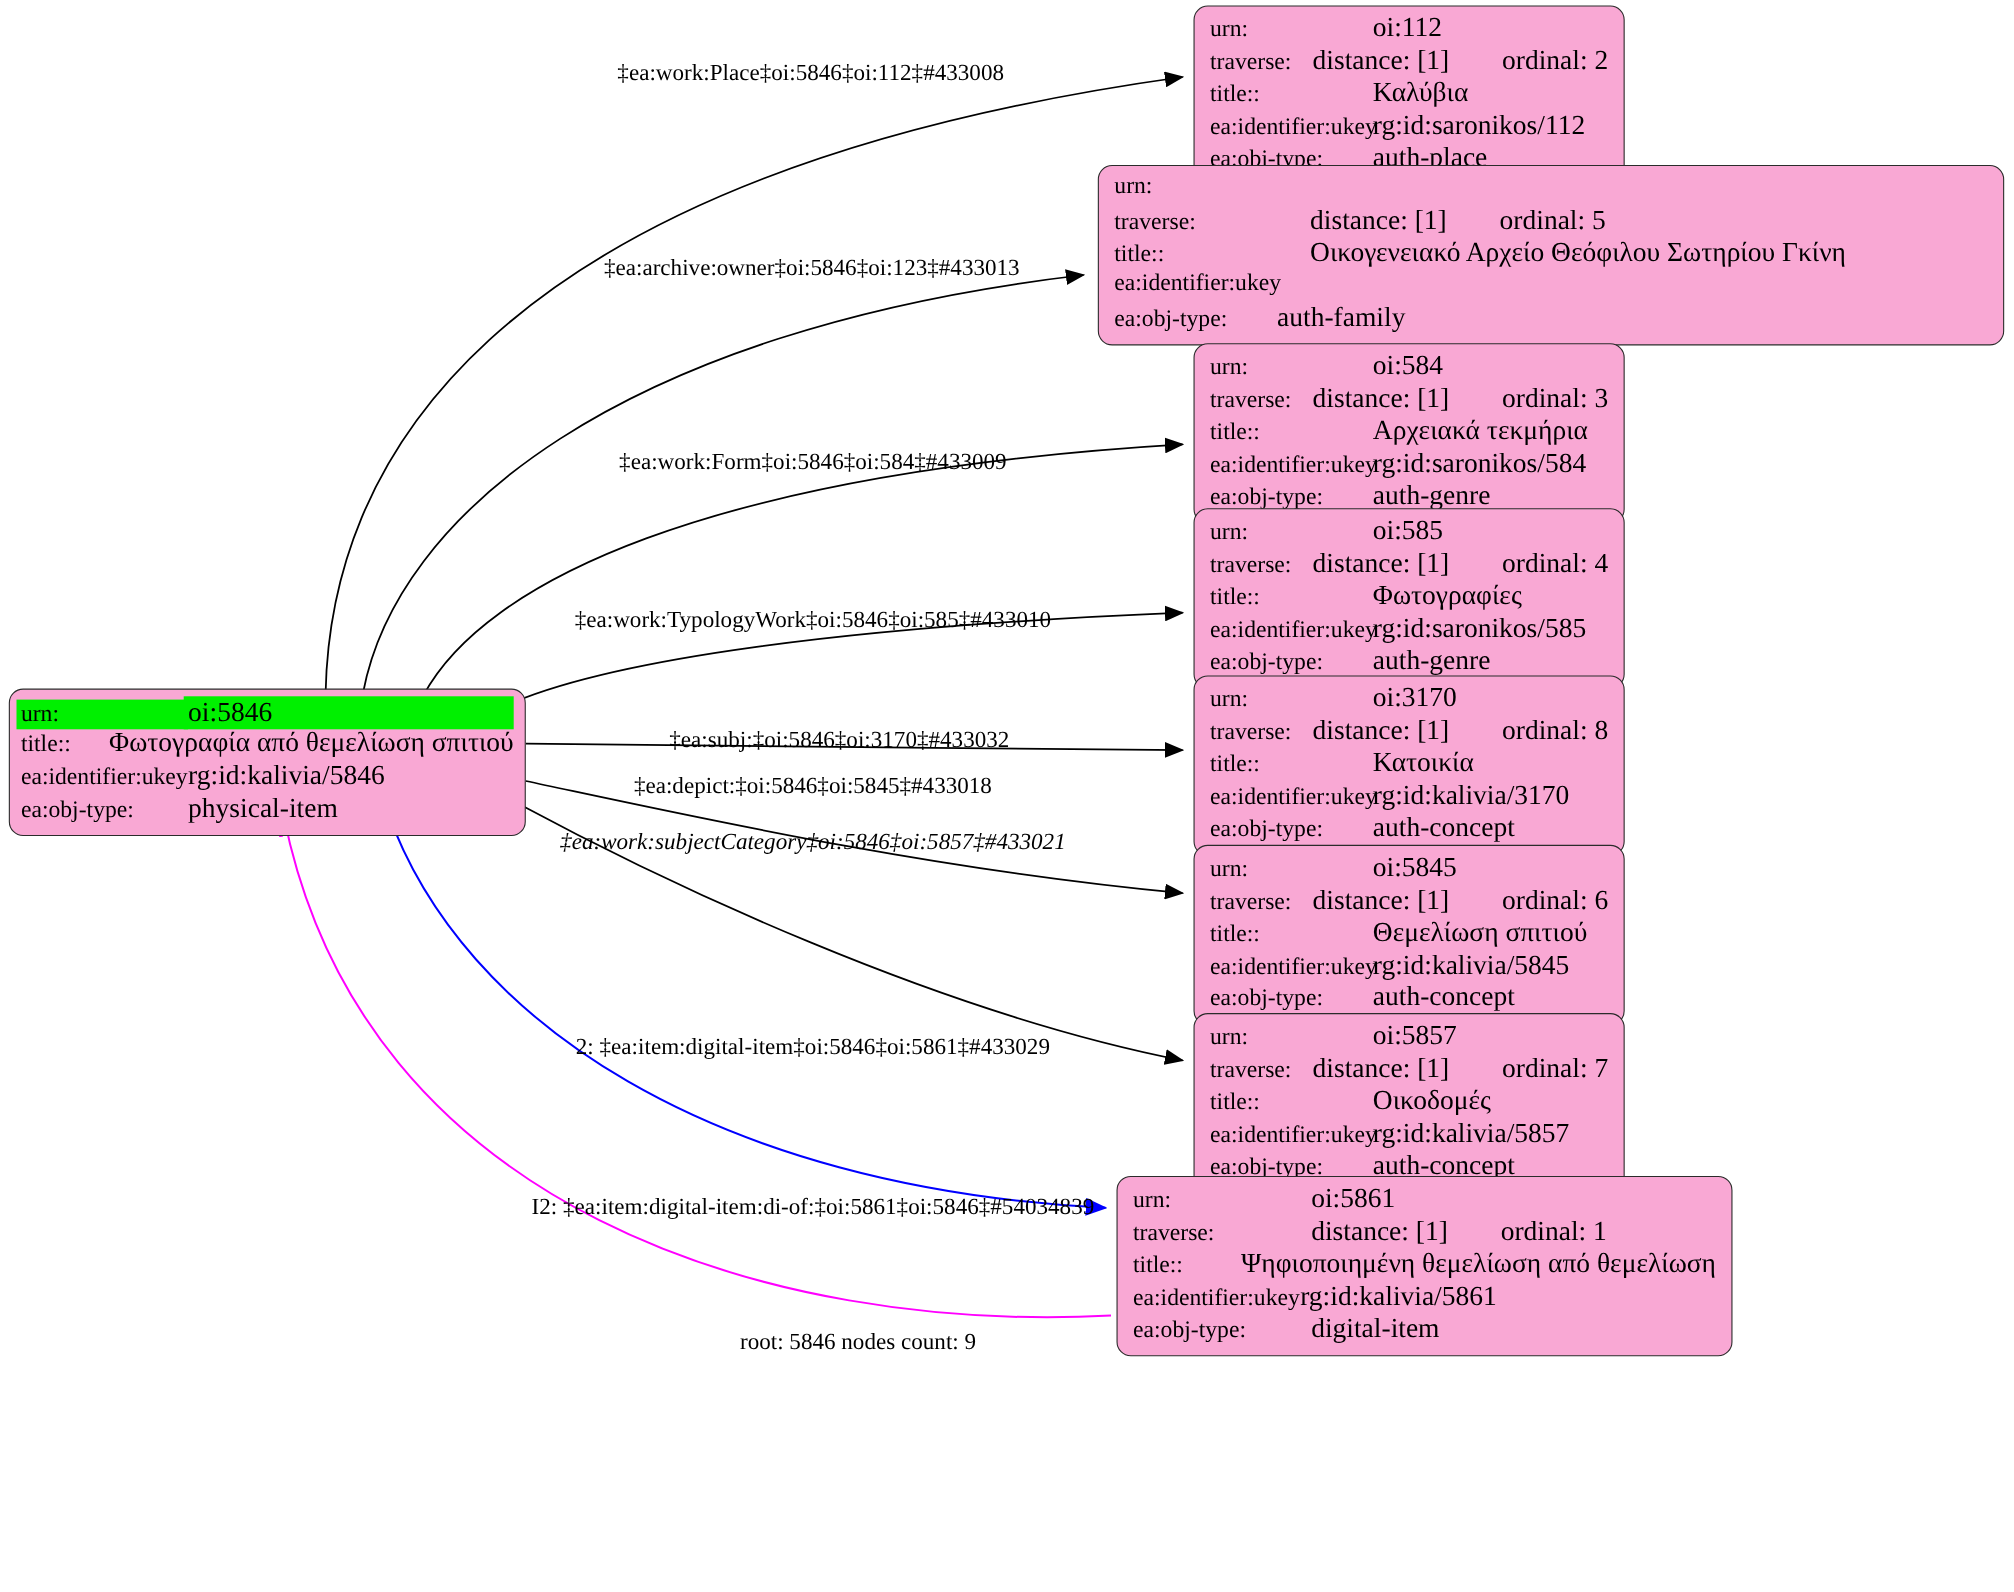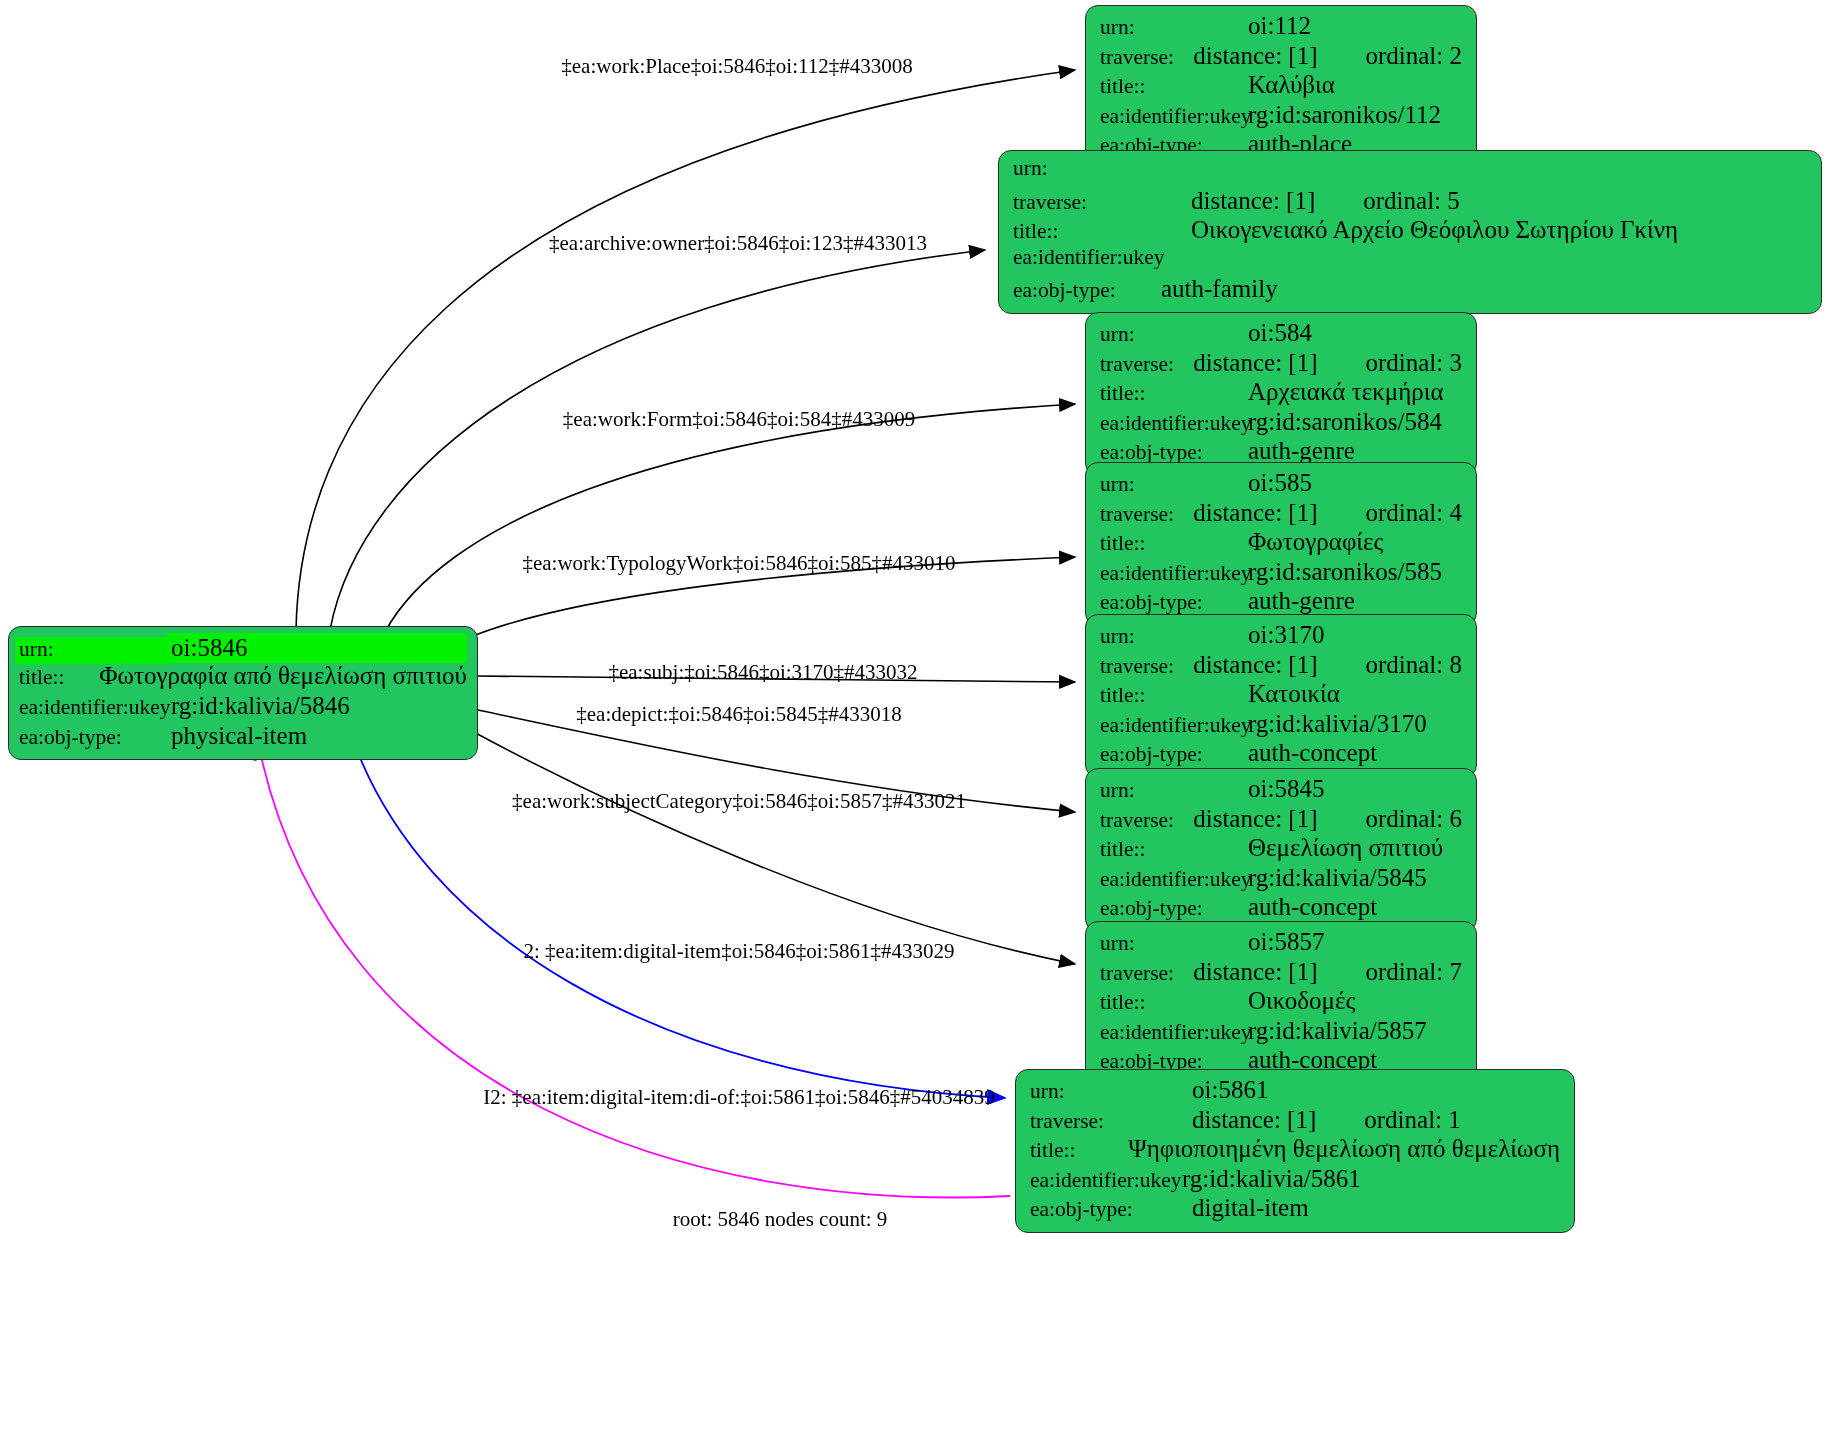--- a/index.html
+++ b/index.html
@@ -20,21 +20,21 @@
     width:1831px;
     height:1447px;
     pointer-events:none;
   }
   
   .node{
     position:absolute;
     box-sizing:border-box;
     border:1.4px solid #2b2b2b;
     border-radius:13px;
-    background:#22c55e;
+    background:#f9a8d4;
     padding:7px 0;
     overflow:hidden;
   }
   .row{
     display:flex;
     align-items:baseline;
     line-height:1.0;
     height:29.5px;
     padding:0 14px;
     white-space:nowrap;
@@ -123,21 +123,21 @@
 
     <path d="M1010,1196 C700,1212 330,1100 258,742" fill="none" stroke="#ff00ff" stroke-width="1.8" marker-end="url(#ah-magenta)"></path>
   </svg>
 
   <div class="elabel center" style="left:737px; top:56px;">‡ea:work:Place‡oi:5846‡oi:112‡#433008</div>
   <div class="elabel center" style="left:738px; top:233px;">‡ea:archive:owner‡oi:5846‡oi:123‡#433013</div>
   <div class="elabel center" style="left:739px; top:409px;">‡ea:work:Form‡oi:5846‡oi:584‡#433009</div>
   <div class="elabel center" style="left:739px; top:553px;">‡ea:work:TypologyWork‡oi:5846‡oi:585‡#433010</div>
   <div class="elabel center" style="left:739px; top:662px;margin-left:24px;">‡ea:subj:‡oi:5846‡oi:3170‡#433032</div>
   <div class="elabel center" style="left:739px; top:704px;">‡ea:depict:‡oi:5846‡oi:5845‡#433018</div>
-  <div class="elabel center" style="left:739px; top:791px;">‡ea:work:subjectCategory‡oi:5846‡oi:5857‡#433021</div>
+  <div class="elabel center" style="left:739px; top:755px;font-style:italic;">‡ea:work:subjectCategory‡oi:5846‡oi:5857‡#433021</div>
   <div class="elabel center" style="left:739px; top:941px;">2: ‡ea:item:digital-item‡oi:5846‡oi:5861‡#433029</div>
   <div class="elabel center" style="left:739px; top:1087px;">I2: ‡ea:item:digital-item:di-of:‡oi:5861‡oi:5846‡#54034839</div>
 
   <div class="footer" style="left:780px; top:1207px;">root: 5846 nodes count: 9</div>
 
   <div class="node root" style="left:8px; top:626px; width:470px;">
     <div class="row hl">
       <span class="k">urn:</span>
       <span class="v">oi:5846</span>
     </div>

